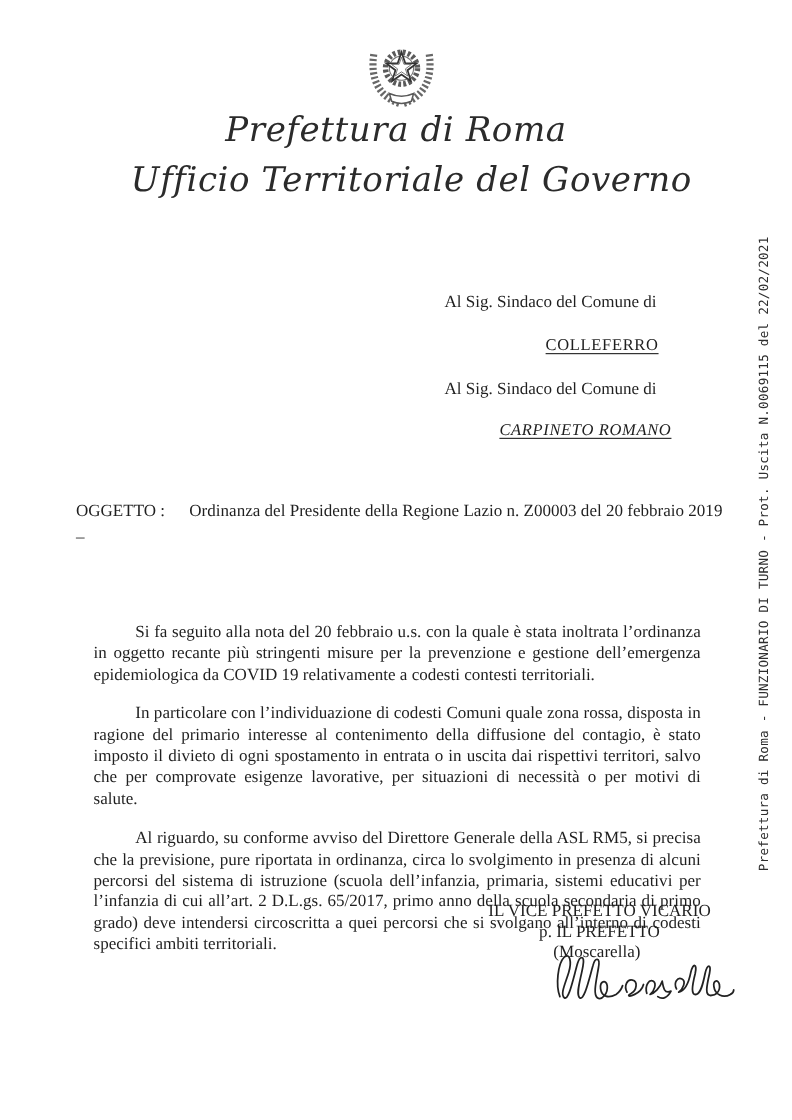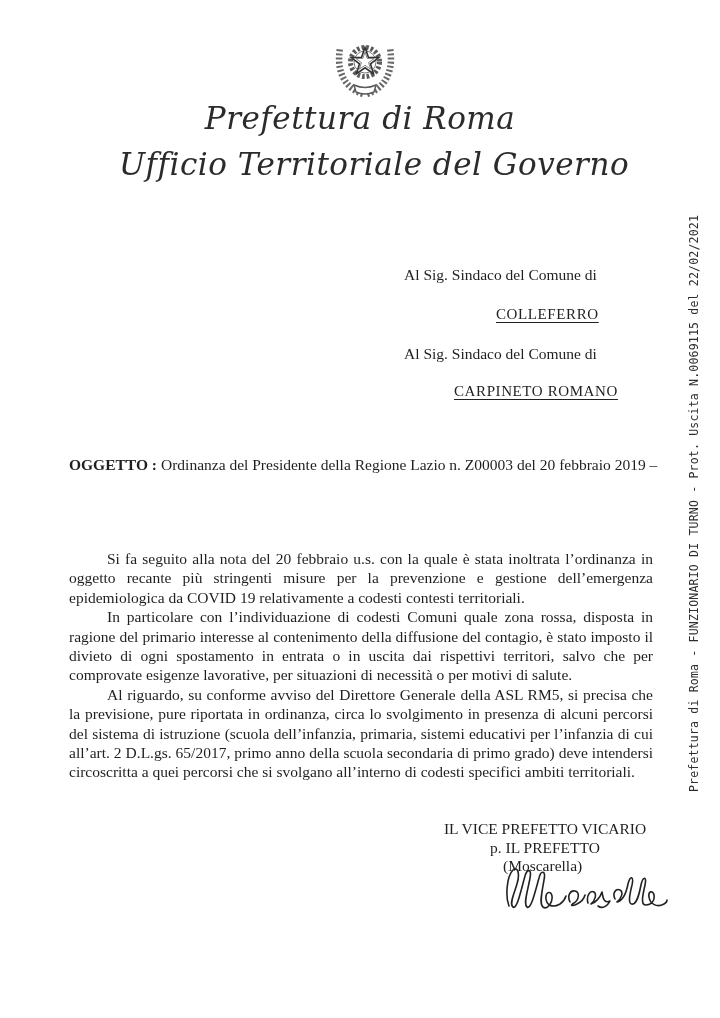--- a/index.html
+++ b/index.html
@@ -69,45 +69,45 @@
   .salutation-2 { top: 345px; }
   .municipality {
     position: absolute;
     font-size: 15px;
     letter-spacing: 0.6px;
     text-decoration: underline;
     text-underline-offset: 3px;
     white-space: nowrap;
   }
   .municipality-1 { left: 496px; top: 306px; }
-  .municipality-2 { left: 454px; top: 383px; }
+  .municipality-2 { left: 454px; top: 383px; font-style: italic; }
 
   
   .subject {
     position: absolute;
     left: 69px;
     top: 453px;
     width: 590px;
     font-size: 15.5px;
     line-height: 24px;
   }
-  .subject-label { margin-right: 4px; font-weight: bold; }
+  .subject-label { margin-right: 22px; }
   .subject-line2 { margin-left: 79px; }
 
   
   .letter-body {
     position: absolute;
     left: 69px;
     top: 549px;
     width: 584px;
     font-size: 15.5px;
     line-height: 19.4px;
     text-align: justify;
   }
-  .letter-body p { margin: 0; text-indent: 38px; }
+  .letter-body p { margin: 16px; text-indent: 38px; }
 
   
   .sig-lines {
     position: absolute;
     left: 423px;
     top: 819px;
     width: 244px;
     text-align: center;
     font-size: 15.5px;
     line-height: 19px;

